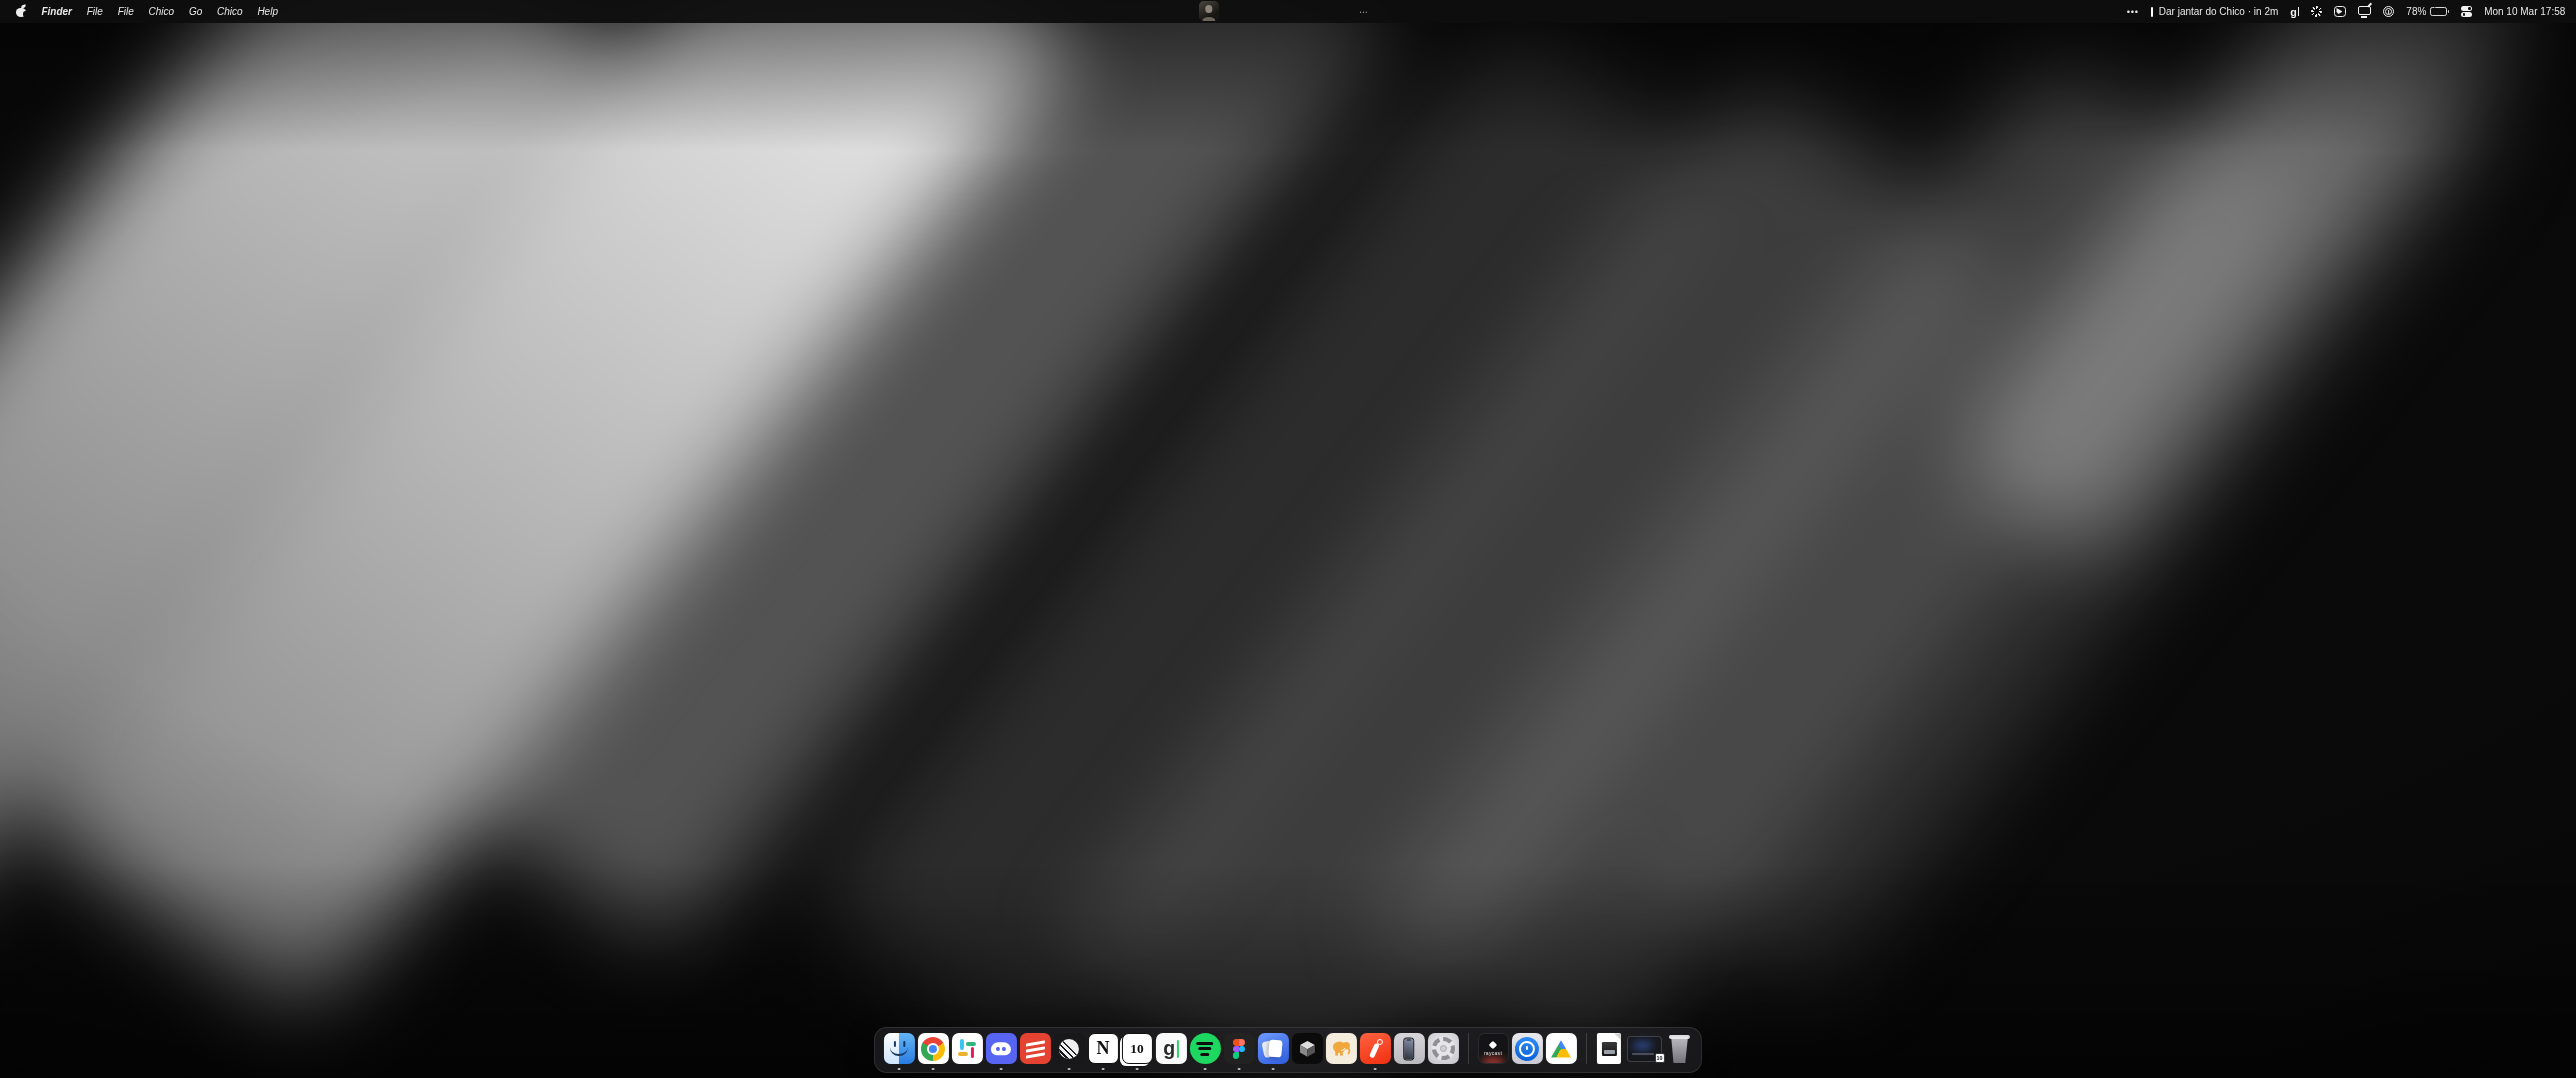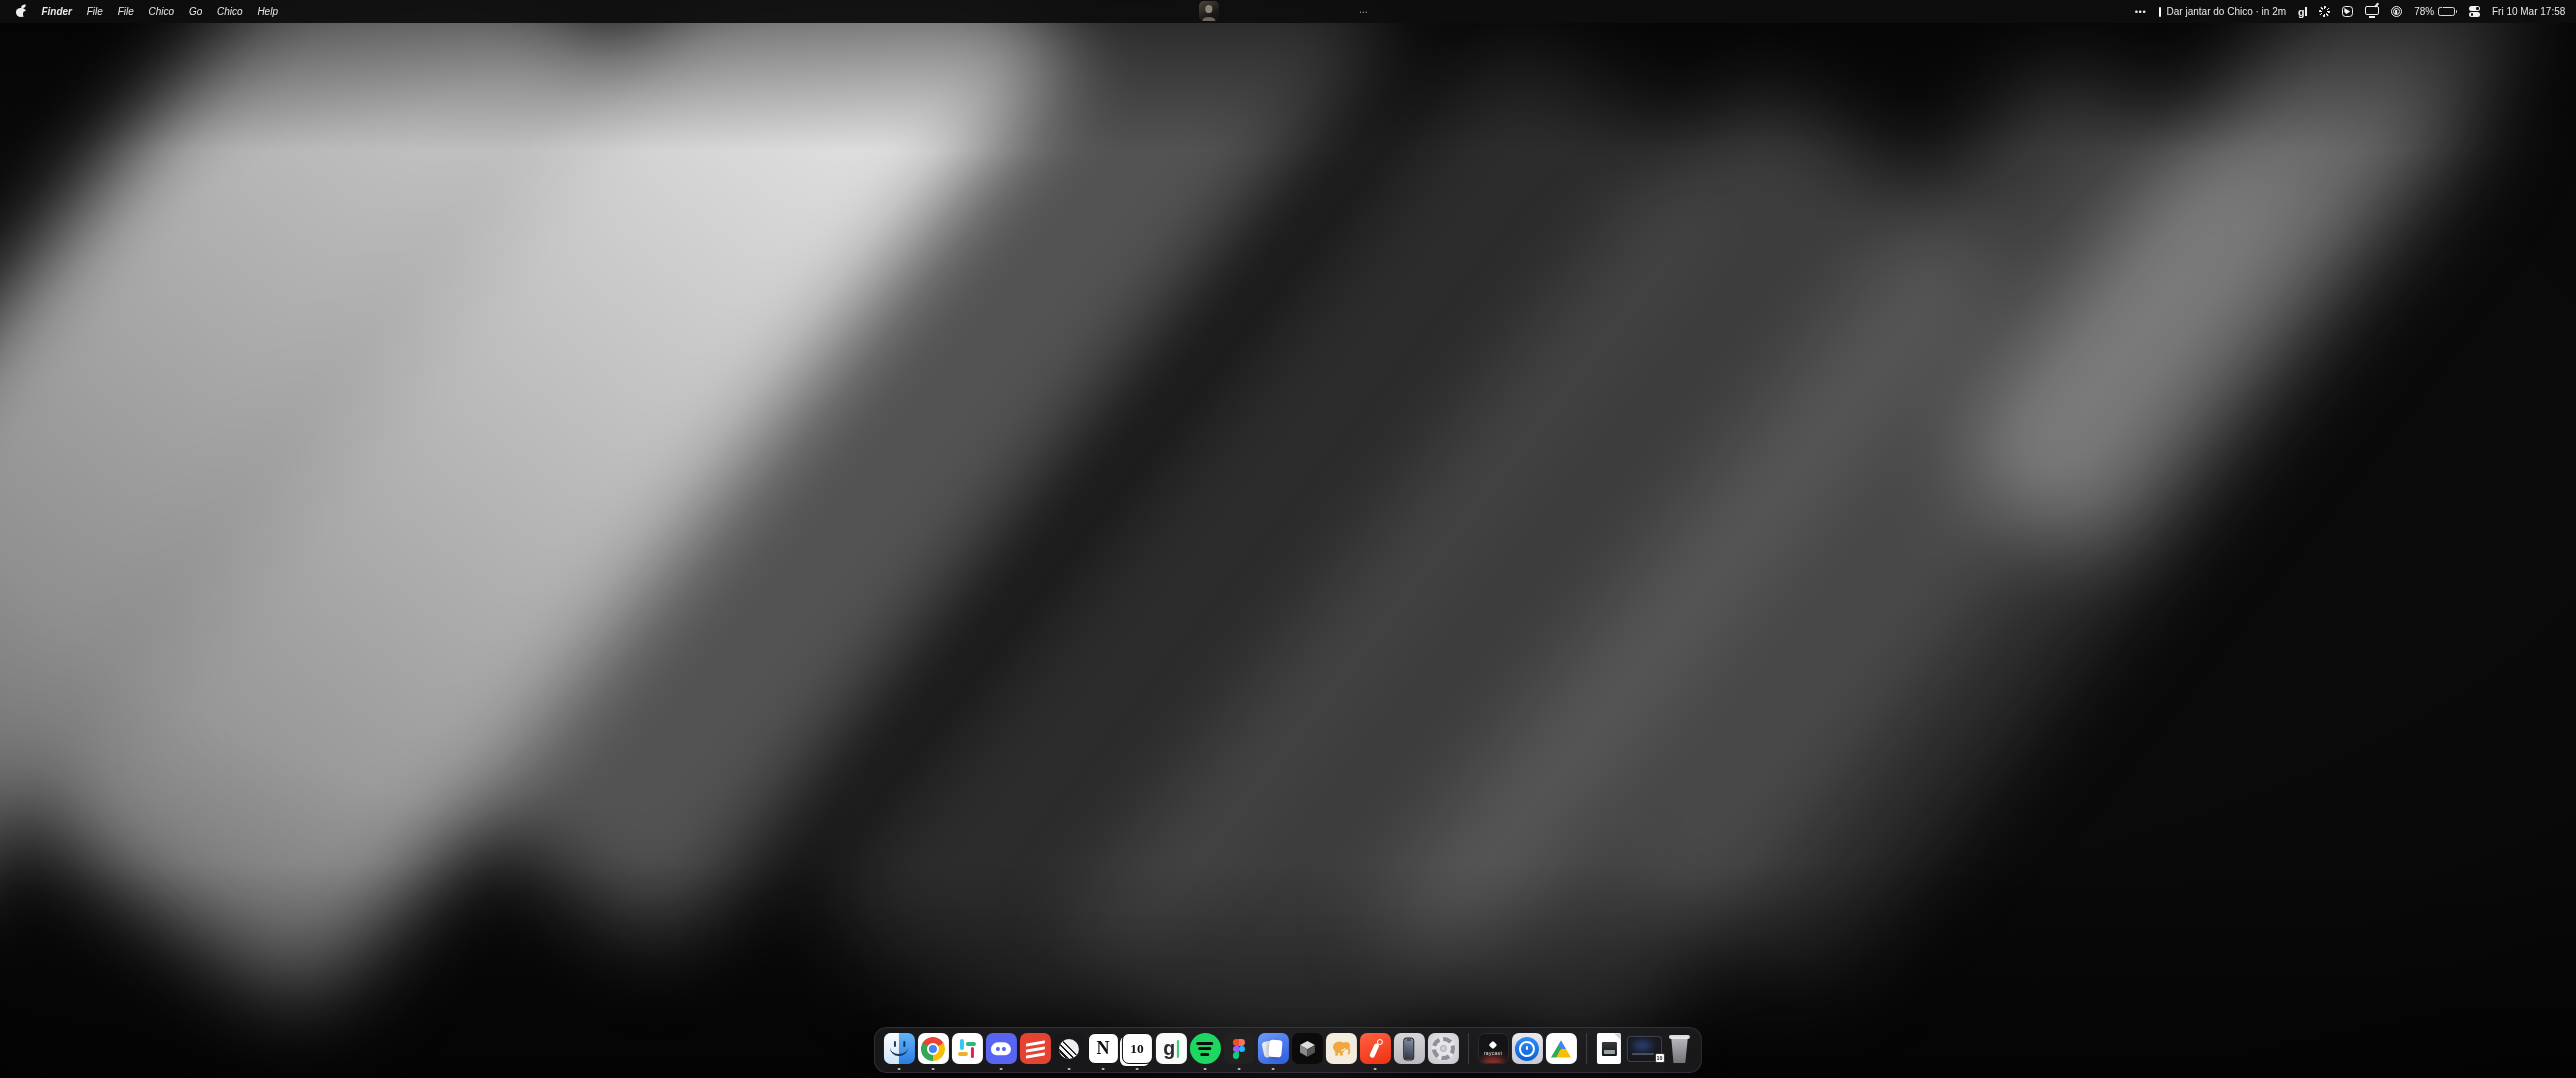--- a/index.html
+++ b/index.html
@@ -259,21 +259,21 @@
     <span class="opic"></span>
     <span class="bat">
       <span>78%</span>
       <span class="bat-body"><span class="bat-fill"><span class="bolt"></span></span></span>
       <span class="bat-cap"></span>
     </span>
     <span class="cc">
         <span class="cc-top"></span>
         <span class="cc-bottom"></span>
       </span>
-    <span>Fri 10 Mar 17:58</span>
+    <span>Mon 10 Mar 17:58</span>
   </div>
 </div>
 
 <div class="notch-avatar"></div>
 <div class="notch-ellipsis">⋯</div>
 
 <div class="dock">
 
   <div class="dock-item">
     <div class="tile ic-finder">

